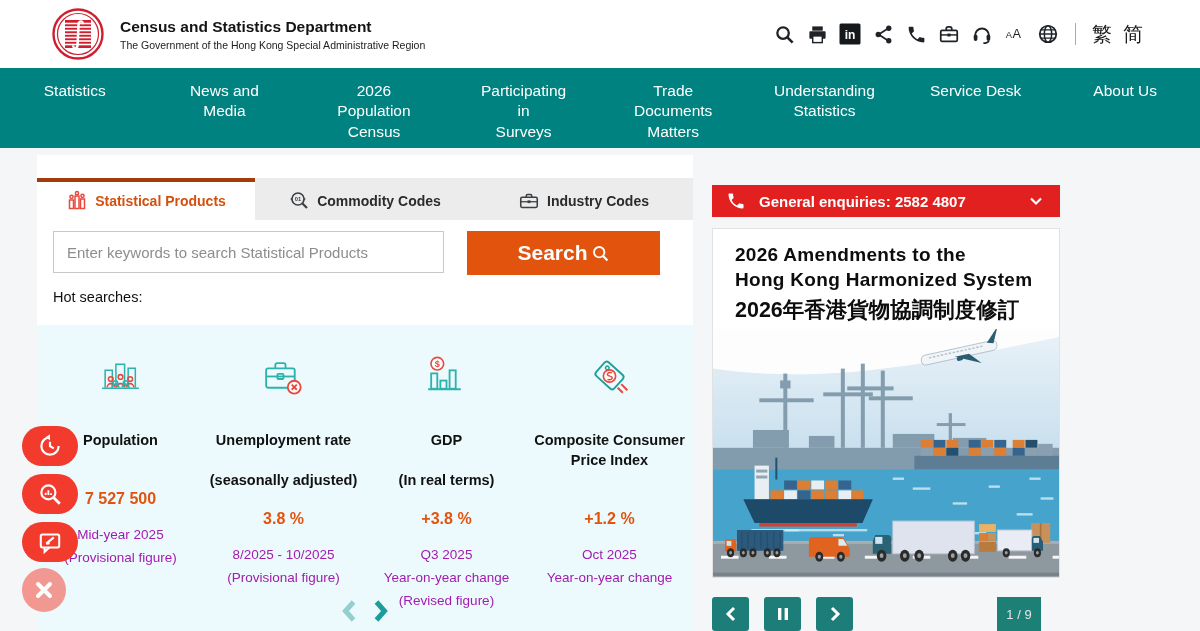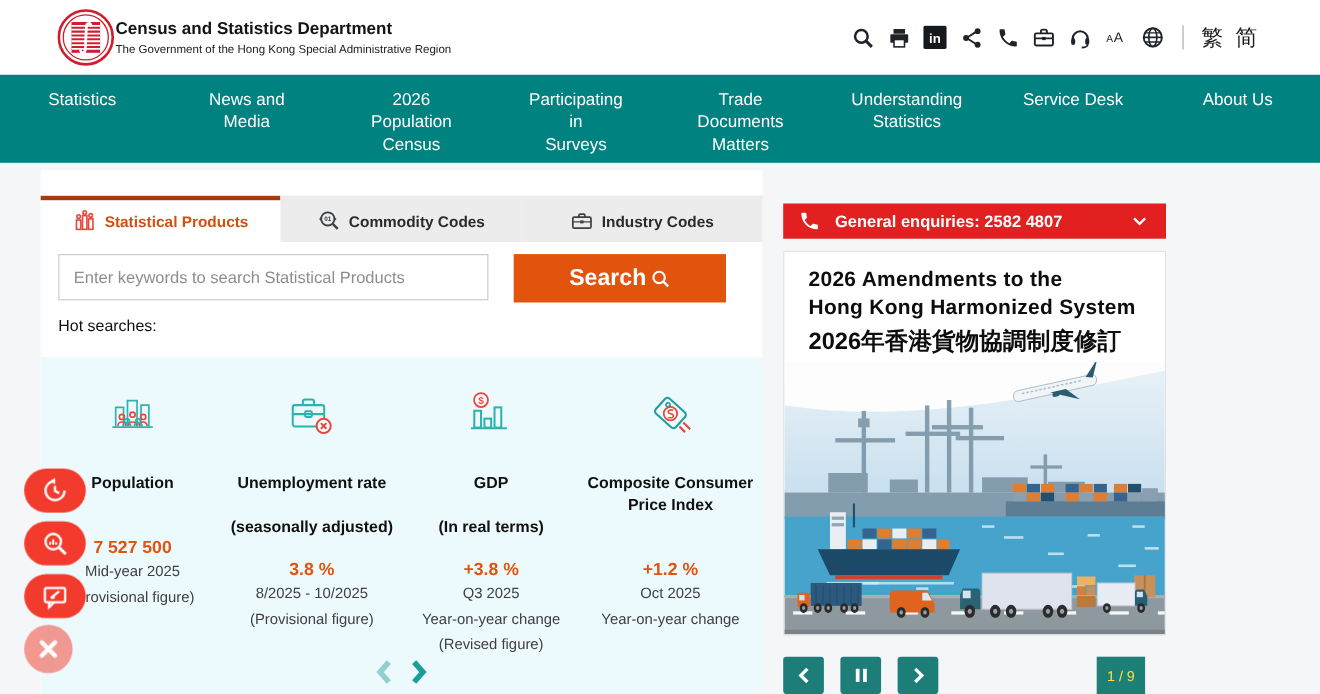--- a/index.html
+++ b/index.html
@@ -2,21 +2,21 @@
 <html><head>
 <meta charset="utf-8">
 <style>
   * { box-sizing: border-box; margin: 0; padding: 0; }
   html,body { width:1200px; height:631px; overflow:hidden;
     font-family:"Liberation Sans", sans-serif; background:#f4f6f7; }
 
   
   .header { height:68px; background:#fff; display:flex; align-items:center;
     padding:0 57px 0 52px; }
-  .brand-text { margin-left:1px; }
+  .brand-text { margin-left:16px; }
   .brand-title { font-size:15.5px; font-weight:bold; color:#141414; }
   .brand-sub { font-size:10.5px; color:#222; margin-top:3px; }
   .header-icons { margin-left:auto; display:flex; align-items:center; gap:11px; }
   .hicon { width:22px; height:22px; display:flex; align-items:center; justify-content:center; cursor:pointer; }
   .lang-divider { width:1px; height:22px; background:#aaa; margin:0 5px; }
   .lang { font-size:20px; color:#1b1b1b; cursor:pointer; }
 
   
   .nav { height:80px; background:#008280; display:flex; }
   .nav-item { flex:1; color:#fff; font-size:15.5px; text-align:center;
@@ -41,42 +41,42 @@
     font-weight:bold; font-size:21px; display:flex; align-items:center; justify-content:center;
     gap:3px; cursor:pointer; font-family:"Liberation Sans", sans-serif; }
   .hot { padding:14px 16px 0; font-size:14.5px; color:#101010; height:50px; }
 
   .stats-strip { flex:1; background:#edfafd; position:relative; display:flex; padding:27px 2px 0; }
   .stat-card { width:163px; text-align:center; padding:0 4px; }
   .card-icon { height:49px; display:flex; align-items:flex-end; justify-content:center; }
   .card-title-wrap { min-height:58px; margin-top:9px; font-size:14.5px; font-weight:bold;
     color:#111; line-height:1.38; white-space:pre-line; }
   .card-value { font-size:16px; font-weight:bold; color:#e2530e; }
-  .card-notes { margin-top:1px; font-size:13.5px; color:#404040; line-height:1.7; }
+  .card-notes { margin-top:16px; font-size:13.5px; color:#a21caf; line-height:1.7; }
   .strip-nav { position:absolute; bottom:7px; left:50%; transform:translateX(-50%);
     display:flex; gap:9px; }
   .strip-arrow { cursor:pointer; width:22px; height:26px; }
 
   
   .right-col { width:348px; margin-left:19px; display:flex; flex-direction:column; }
   .enquiries { margin-top:30px; height:33px; background:#e2201f; color:#fff; display:flex;
     align-items:center; gap:13px; padding:0 16px 0 14px; font-size:15px; font-weight:bold;
     cursor:pointer; }
   .enquiries .chev { margin-left:auto; }
   .banner { margin-top:11px; height:357px; background:#fff; border:1px solid #e2e2e2;
     overflow:hidden; display:flex; flex-direction:column; }
   .banner-titles { padding:13px 10px 5px 22px; }
   .banner-en { font-size:19px; font-weight:bold; color:#0d0d0d; line-height:1.32; letter-spacing:.3px; }
   .banner-zh { font-size:21.5px; font-weight:bold; color:#0d0d0d; margin-top:3px; }
   .banner-art { flex:1; }
   .carousel { margin-top:19px; display:flex; align-items:center; gap:15px; height:34px; }
   .cbtn { width:37px; height:34px; background:#1d7e79; border:none; border-radius:3px;
     display:flex; align-items:center; justify-content:center; cursor:pointer; }
   .counter { margin-left:auto; margin-right:19px; width:44px; height:34px; background:#1d8077;
-    color:#fde047; font-size:13px; display:flex; align-items:center; justify-content:center; }
+    color:#e5e5e5; font-size:13px; display:flex; align-items:center; justify-content:center; }
 
   
   .fab { position:fixed; left:22px; width:56px; height:40px; border-radius:20px;
     background:#f23a2d; display:flex; align-items:center; justify-content:center;
     cursor:pointer; z-index:50; }
   .fab-history { top:426px; } .fab-search { top:474px; } .fab-chat { top:522px; }
   .fab-close { top:568px; width:44px; height:44px; border-radius:50%;
     background:rgba(242,92,80,.62); }
 </style>
 </head>

